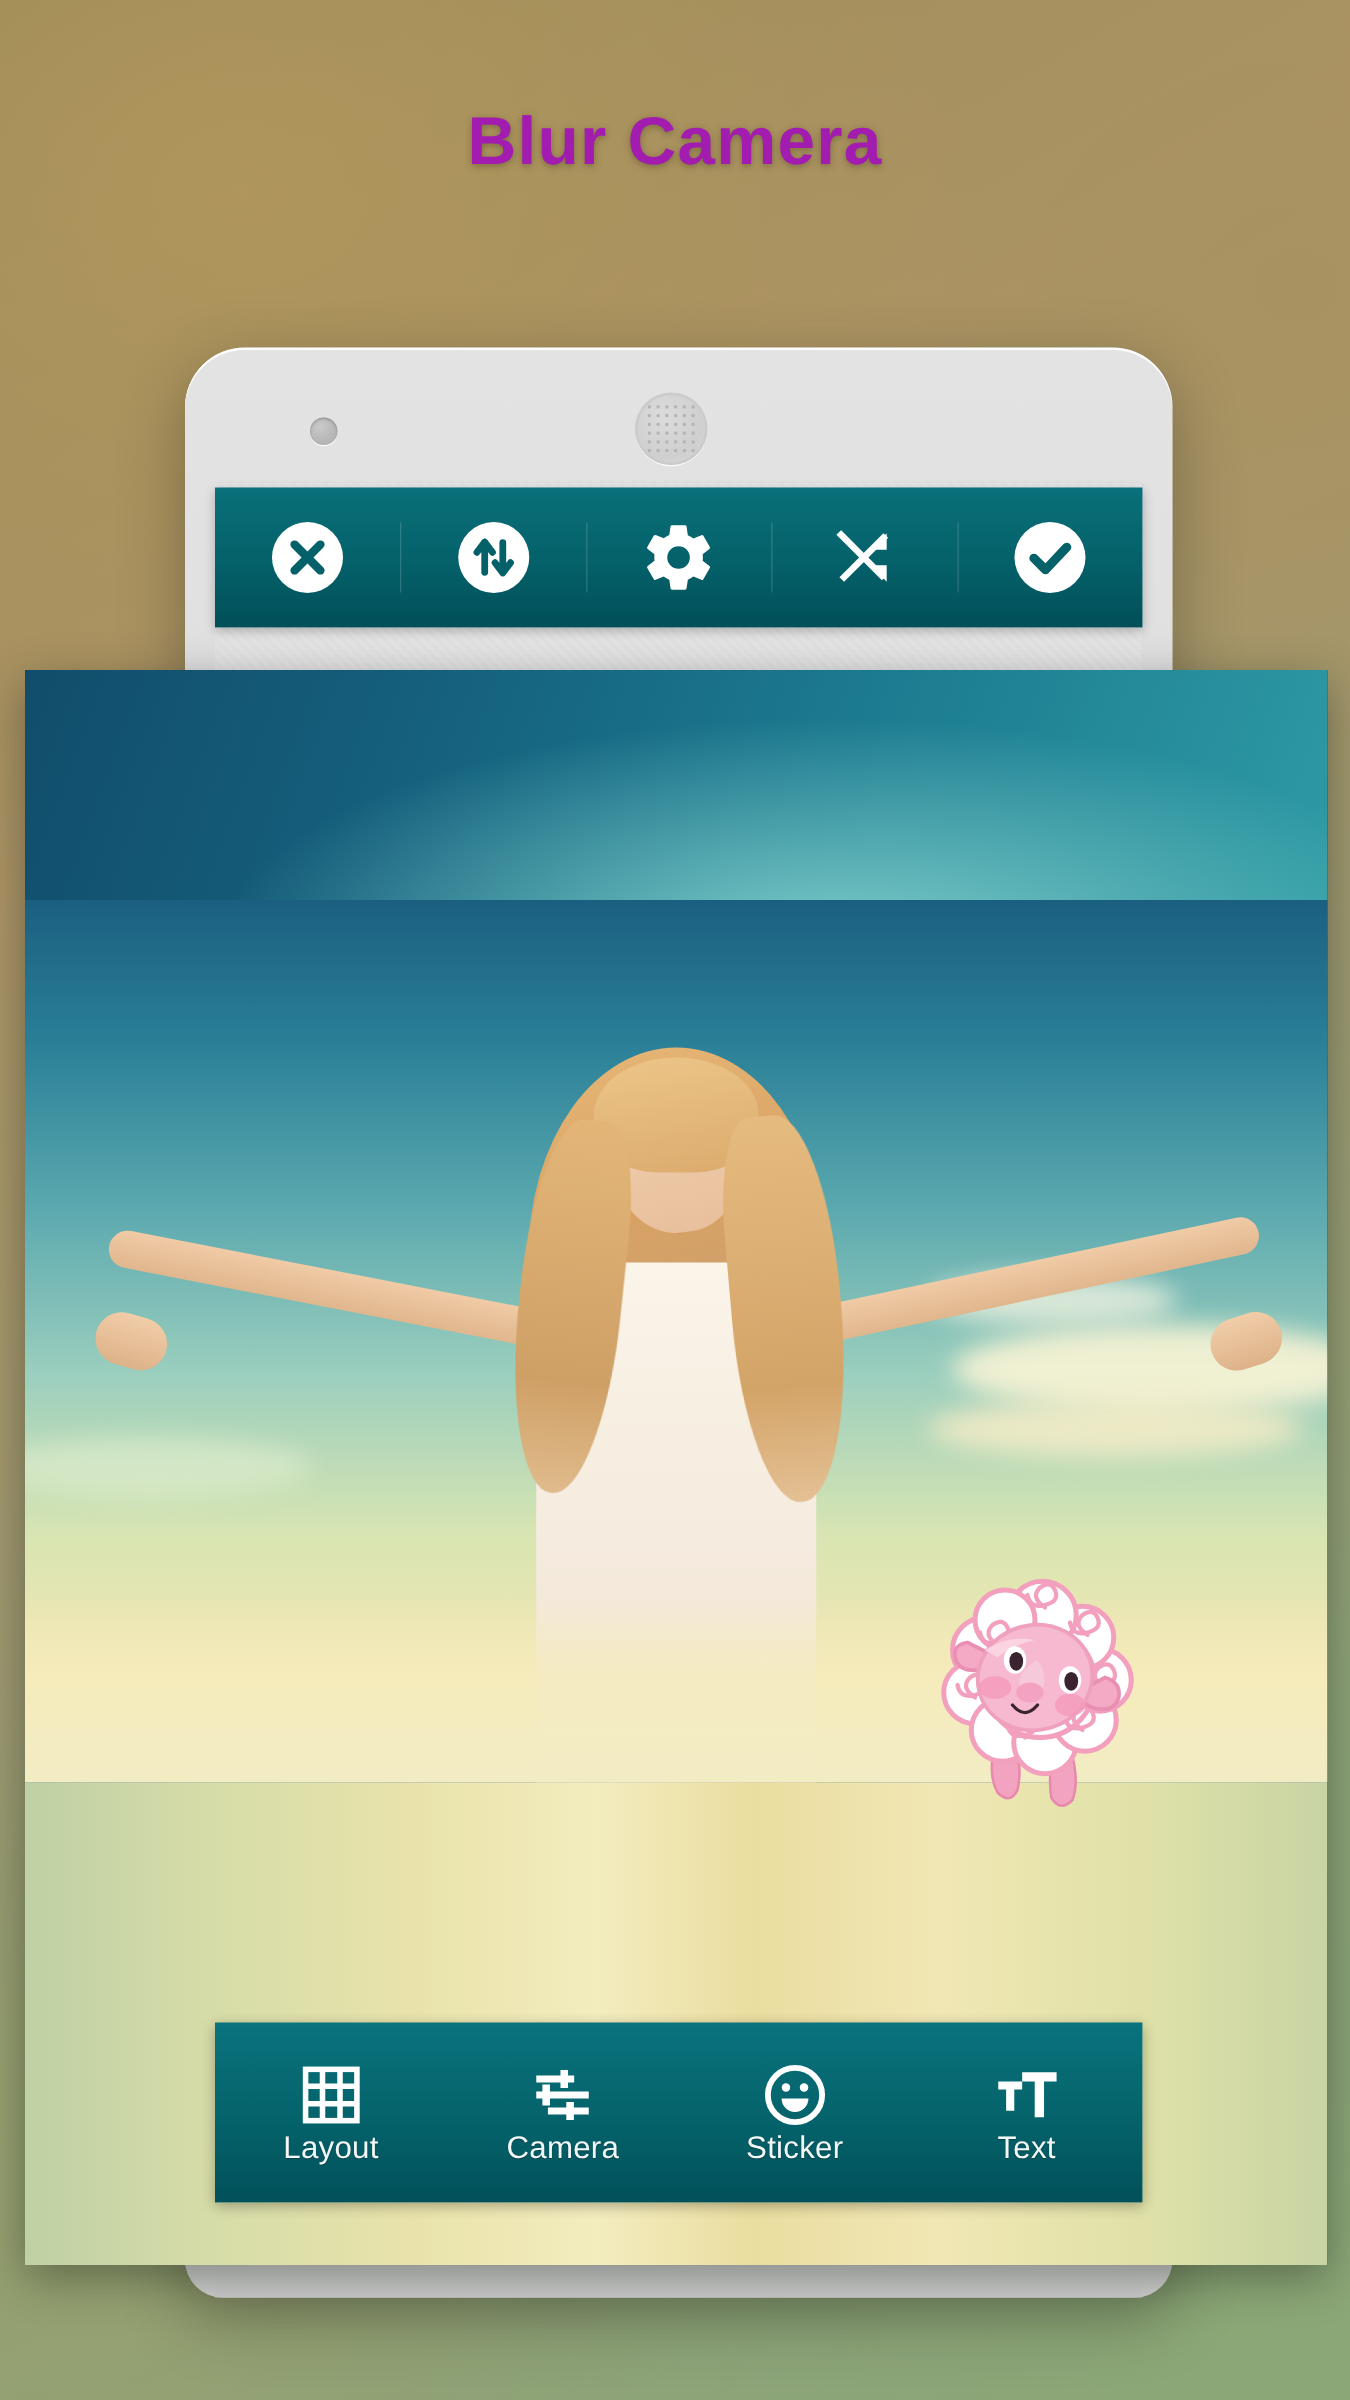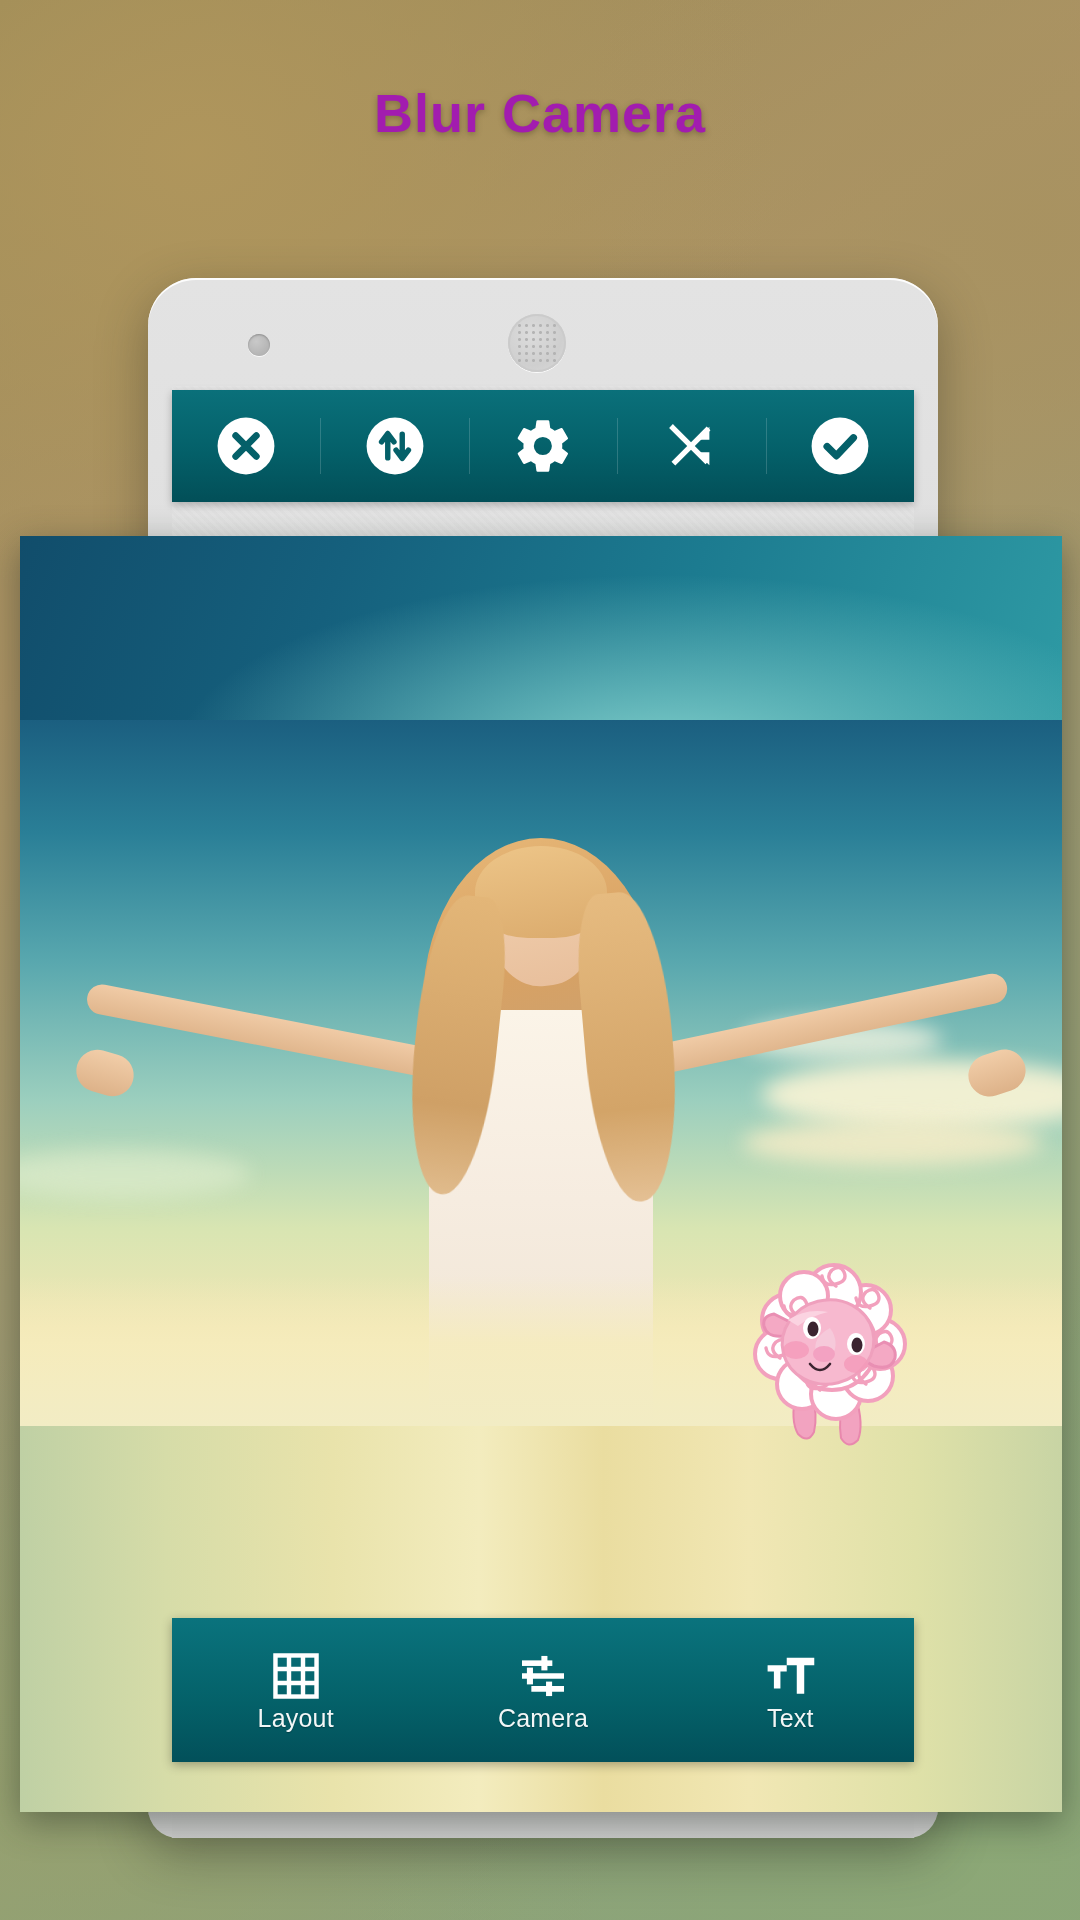--- a/index.html
+++ b/index.html
@@ -387,20 +387,29 @@
       <g stroke="#ffffff" stroke-width="2.6">
         <path d="M12.6 3.4 V9.6"></path>
         <path d="M6.4 8.4 V15.6"></path>
         <path d="M14.6 14.4 V20.6"></path>
       </g>
     </svg>
     <span class="bb-label">Camera</span>
   </div>
 
 
+  <div class="bb-item">
+    <svg class="ico" width="56" height="56" viewBox="0 0 24 24">
+      <circle cx="12" cy="12" r="9.3" fill="none" stroke="#ffffff" stroke-width="2"></circle>
+      <circle cx="8.9" cy="9.4" r="1.45" fill="#ffffff"></circle>
+      <circle cx="15.1" cy="9.4" r="1.45" fill="#ffffff"></circle>
+      <path d="M7.4 13.2 H16.6 A4.6 4.6 0 0 1 7.4 13.2 Z" fill="#ffffff"></path>
+    </svg>
+    <span class="bb-label">Sticker</span>
+  </div>
 
   <div class="bb-item">
     <svg class="ico" width="56" height="56" viewBox="0 0 24 24">
       <path d="M2.4 7.4 H10.6 V10.1 H7.9 V17.4 H5.1 V10.1 H2.4 Z" fill="#ffffff"></path>
       <path d="M10.6 4.2 H22.4 V7.4 H18.1 V19.6 H14.9 V7.4 H10.6 Z" fill="#ffffff"></path>
     </svg>
     <span class="bb-label">Text</span>
   </div>
 
 </div>

